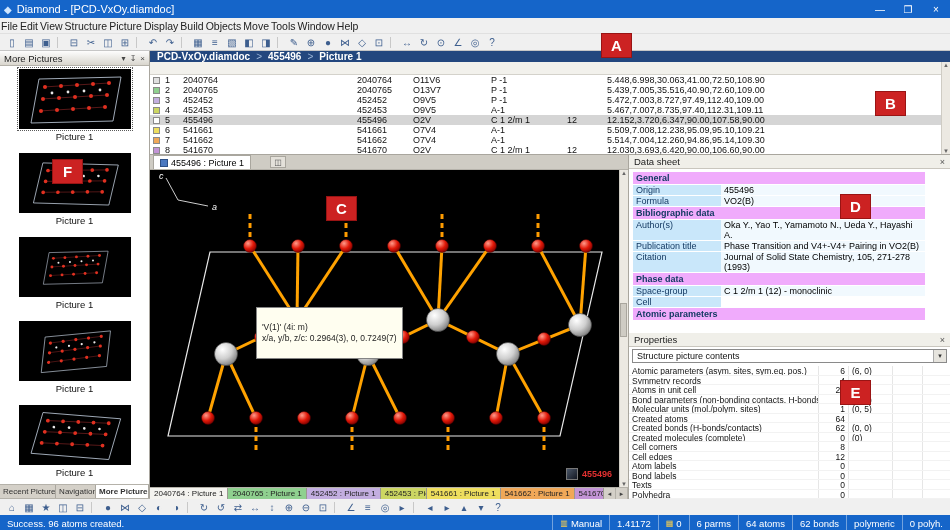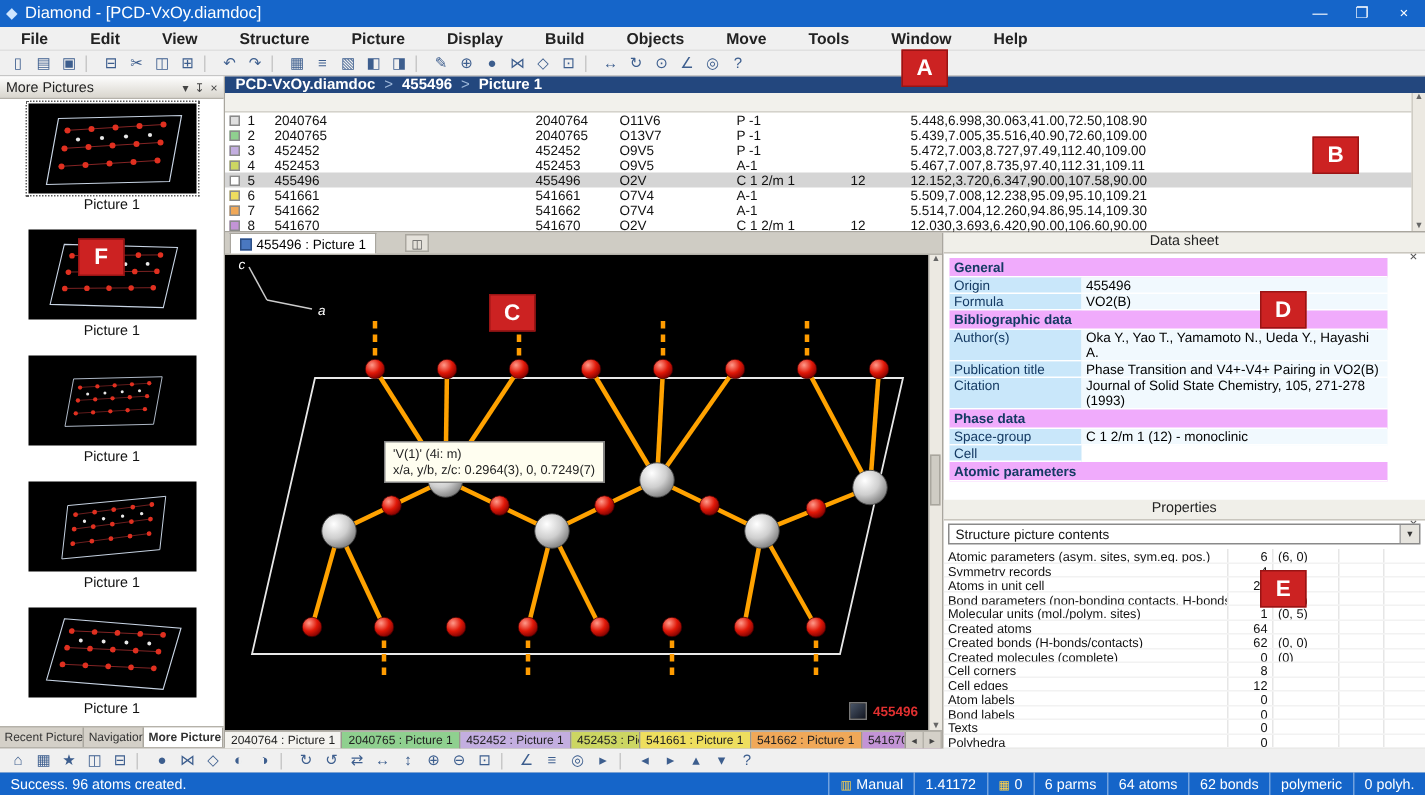--- a/index.html
+++ b/index.html
@@ -7,21 +7,21 @@
   .app{position:relative;width:950px;height:530px;background:#d4d0c8;font-family:"Liberation Sans",sans-serif;overflow:hidden;}
 
   
   .titlebar{height:18px;background:#1565c9;color:#fff;display:flex;align-items:center;font-size:11px;padding-left:4px;gap:5px;}
   .title-icon{color:#cfe6ff;font-size:10px;}
   .win-btns{margin-left:auto;display:flex;height:100%;}
   .win-btn{width:28px;display:flex;align-items:center;justify-content:center;font-size:10px;color:#fff;}
 
   
   .menubar{height:16px;background:#f0f0f0;display:flex;align-items:center;font-size:10.5px;color:#222;border-bottom:1px solid #e0e0e0;}
-  .menu-item{padding:0 14px;font-weight:bold;}
+  .menu-item{padding:0 1px;}
   .toolbar{height:17px;background:#f0f0f0;display:flex;align-items:center;gap:1px;padding:0 4px;border-bottom:1px solid #c6c6c6;}
   .tb-icon{width:16px;height:15px;font-size:10px;display:flex;align-items:center;justify-content:center;color:#3d5e8e;}
   .tb-icon.sep{width:6px;color:transparent;border-left:1px solid #c8c8c8;height:11px;margin:0 2px;}
 
   
   .workspace{display:flex;height:447px;}
 
   
   .left-panel{width:150px;background:#fff;border-right:1px solid #a9a69e;display:flex;flex-direction:column;}
   .lp-header{height:15px;background:linear-gradient(#fdfdfd,#d9d6ce);display:flex;align-items:center;font-size:9.5px;padding:0 4px;border-bottom:1px solid #b5b2aa;color:#222;}
@@ -61,35 +61,35 @@
   .center{flex:1;display:flex;}
   .viewarea{width:478px;display:flex;flex-direction:column;background:#d4d0c8;}
   .view-tabbar{height:15px;background:#cfccc4;display:flex;align-items:flex-end;padding-left:3px;gap:19px;border-bottom:1px solid #b5b2aa;}
   .view-tab{height:14px;background:#fff;border:1px solid #a9a69e;border-bottom:none;display:flex;align-items:center;font-size:9px;padding:0 6px;gap:3px;}
   .view-tab .ticon{width:8px;height:8px;background:#4a78c0;border:1px solid #2c4f86;}
   .view-extra{height:12px;width:16px;background:#e4e1da;border:1px solid #a9a69e;display:flex;align-items:center;justify-content:center;font-size:8px;color:#555;margin-bottom:1px;}
   .canvas-wrap{position:relative;flex:1;background:#000;overflow:hidden;}
   .scene{position:absolute;left:0;top:0;}
   .vscroll{position:absolute;right:0;top:0;bottom:0;width:9px;background:#ece9e2;border-left:1px solid #cfccc4;display:flex;flex-direction:column;justify-content:space-between;align-items:center;font-size:6px;color:#666;}
   .vthumb{position:absolute;right:1px;top:42%;width:7px;height:34px;background:#cfccc4;border:1px solid #a9a69e;}
-  .tooltip{position:absolute;left:106px;top:124px;background:#fffef0;border:1px solid #848484;font-size:8.5px;line-height:1.3;padding:2px 5px;color:#222;white-space:nowrap;}
+  .tooltip{position:absolute;left:106px;top:137px;background:#fffef0;border:1px solid #848484;font-size:8.5px;line-height:1.3;padding:14px 5px;color:#222;white-space:nowrap;}
   .watermark{position:absolute;right:16px;bottom:7px;display:flex;align-items:center;gap:4px;}
   .wicon{width:12px;height:12px;border:1px solid #777;background:linear-gradient(135deg,#4a5668,#131722);}
   .wtext{color:#e03030;font-size:9px;font-weight:bold;}
 
   .pictabs{position:relative;height:12px;background:#cfccc4;display:flex;align-items:stretch;font-size:8px;border-top:1px solid #b5b2aa;overflow:hidden;}
   .pictab{display:flex;align-items:center;padding:0 4px;border-right:1px solid #9a978f;white-space:nowrap;overflow:hidden;color:#222;}
   .pictab.cut1{max-width:46px;}
   .pictab.cut2{max-width:58px;}
   .pt-scroll{position:absolute;right:0;top:0;bottom:0;display:flex;background:#d4d0c8;border-left:1px solid #9a978f;}
   .pt-btn{width:12px;display:flex;align-items:center;justify-content:center;font-size:7px;color:#444;border-right:1px solid #b5b2aa;}
 
   
   .rightpanels{width:322px;display:flex;flex-direction:column;border-left:1px solid #a9a69e;background:#fff;}
-  .panel-header{height:14px;background:#f0efe9;border-bottom:1px solid #c9c6be;display:flex;align-items:center;font-size:9.5px;padding:0 5px;color:#222;flex-direction:column;}
+  .panel-header{height:14px;background:#f0efe9;border-bottom:1px solid #c9c6be;display:flex;align-items:center;font-size:9.5px;padding:0 5px;color:#222;}
   .panel-x{margin-left:auto;font-size:9px;color:#555;}
   .datasheet{height:178px;display:flex;flex-direction:column;overflow:hidden;}
   .ds-body{flex:1;overflow:hidden;padding:3px 4px;width:300px;}
   .ds-line{display:grid;grid-template-columns:88px 1fr;font-size:9px;}
   .ds-line .l{background:#c9e7fa;padding:0 3px;border-bottom:1px solid #fff;color:#143a63;min-height:11px;}
   .ds-line .v{background:#f1f9fe;padding:0 3px;border-bottom:1px solid #fff;white-space:pre-line;min-height:11px;}
   .ds-line.sec{grid-template-columns:1fr;}
   .ds-line.sec .l{background:#f0abfc;text-align:left;font-weight:bold;min-height:12px;line-height:12px;}
 
   .properties{flex:1;display:flex;flex-direction:column;overflow:hidden;}

